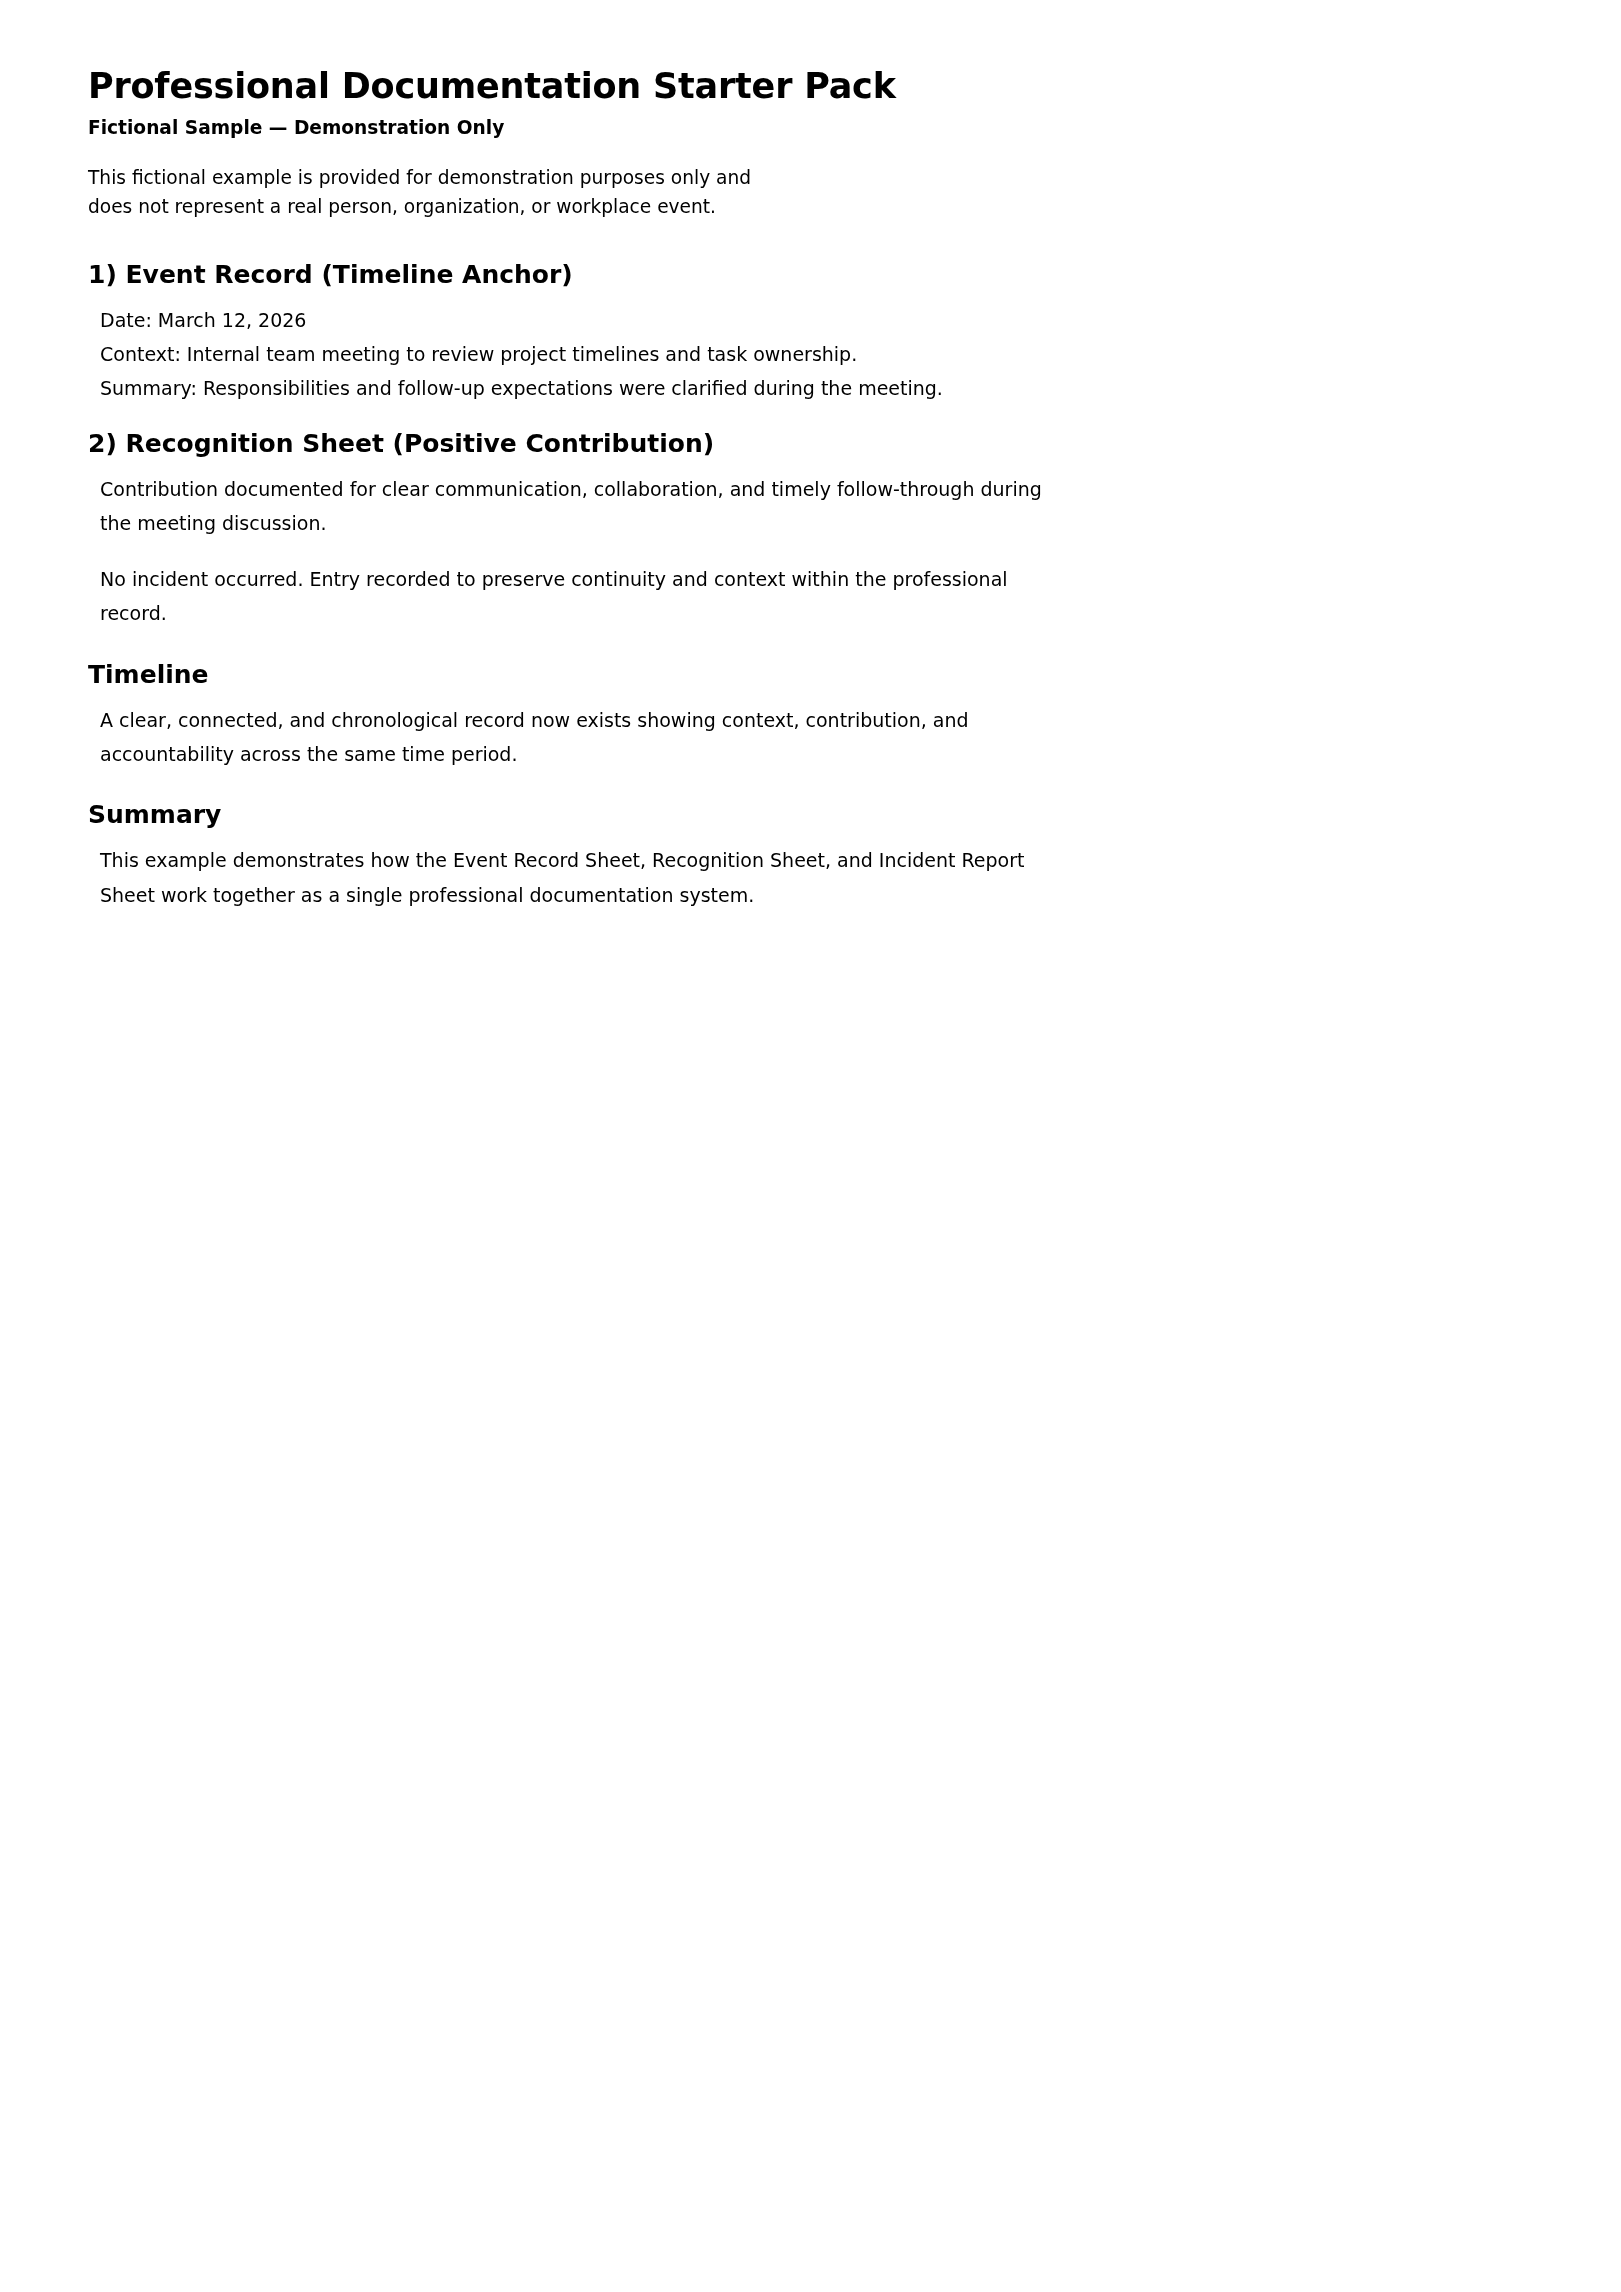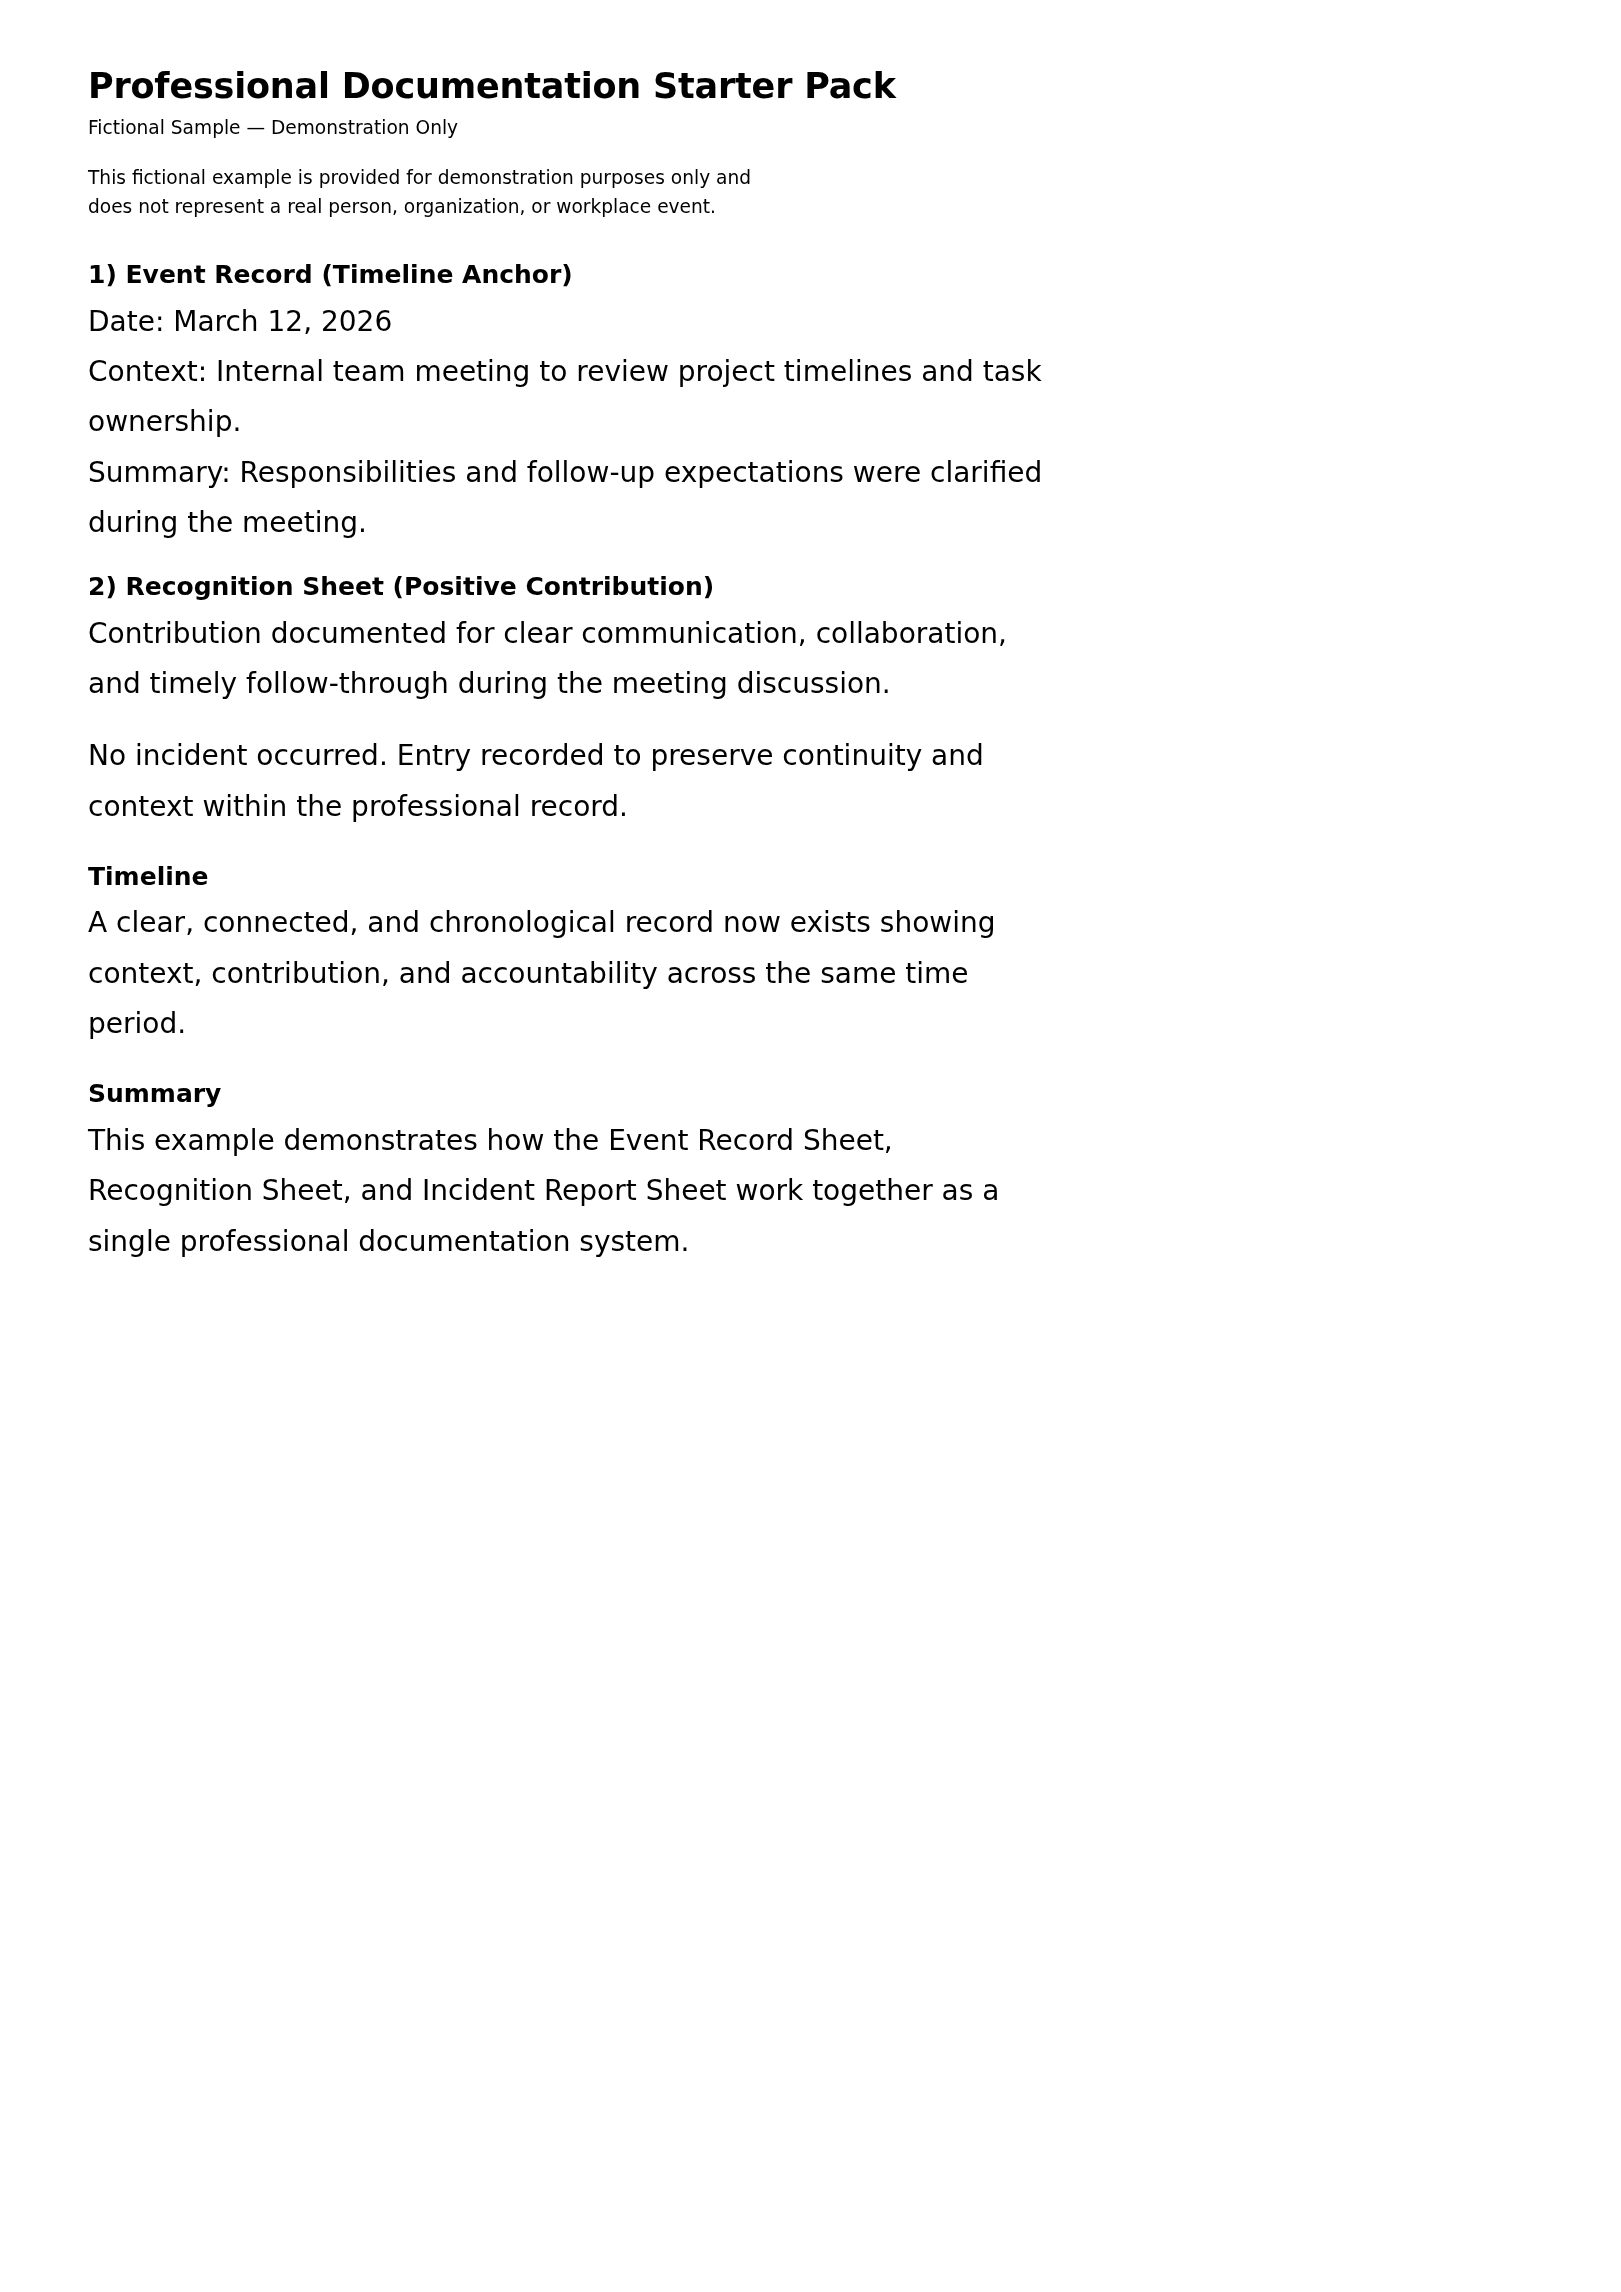--- a/index.html
+++ b/index.html
@@ -27,21 +27,21 @@
   }
   .doc-title {
     font-size: 35px;
     font-weight: bold;
     line-height: 1.22;
     letter-spacing: -0.2px;
     margin: 0 0 7.8px 0;
   }
   .doc-subtitle {
     font-size: 18.6px;
-    font-weight: normal;
+    font-weight: bold;
     line-height: 1.35;
     margin: 0 0 23.5px 0;
   }
   .intro {
     font-size: 18.6px;
     line-height: 1.55;
     margin: 0 0 36px 0;
   }
   .intro .line {
     display: block;
@@ -52,23 +52,23 @@
   .section:last-child {
     margin-bottom: 0;
   }
   .section-heading {
     font-size: 25px;
     font-weight: bold;
     line-height: 1.32;
     margin: 0 0 5.9px 0;
   }
   .section-body {
-    font-size: 28px;
+    font-size: 19px;
     line-height: 1.80;
-    margin: 0;
+    margin: 12px;
   }
   .section-body .line {
     display: block;
   }
   .gap-lg {
     margin-top: 27.4px;
   }
 </style>
 </head>
 <body>

